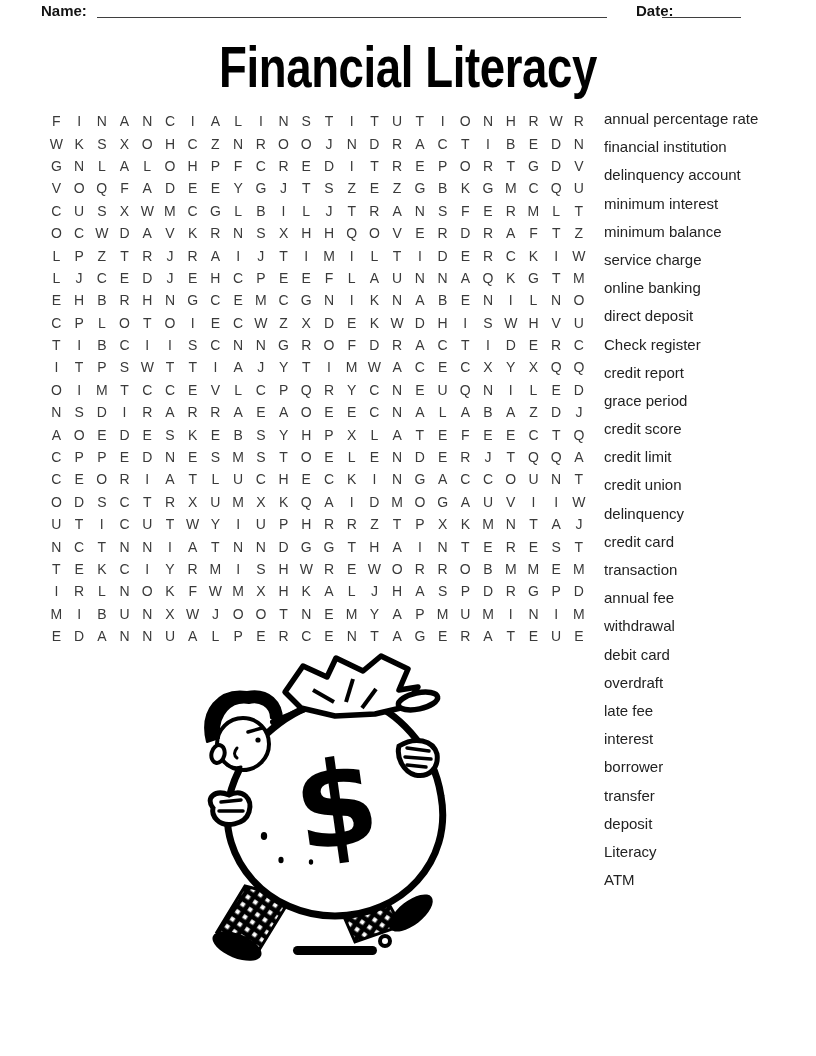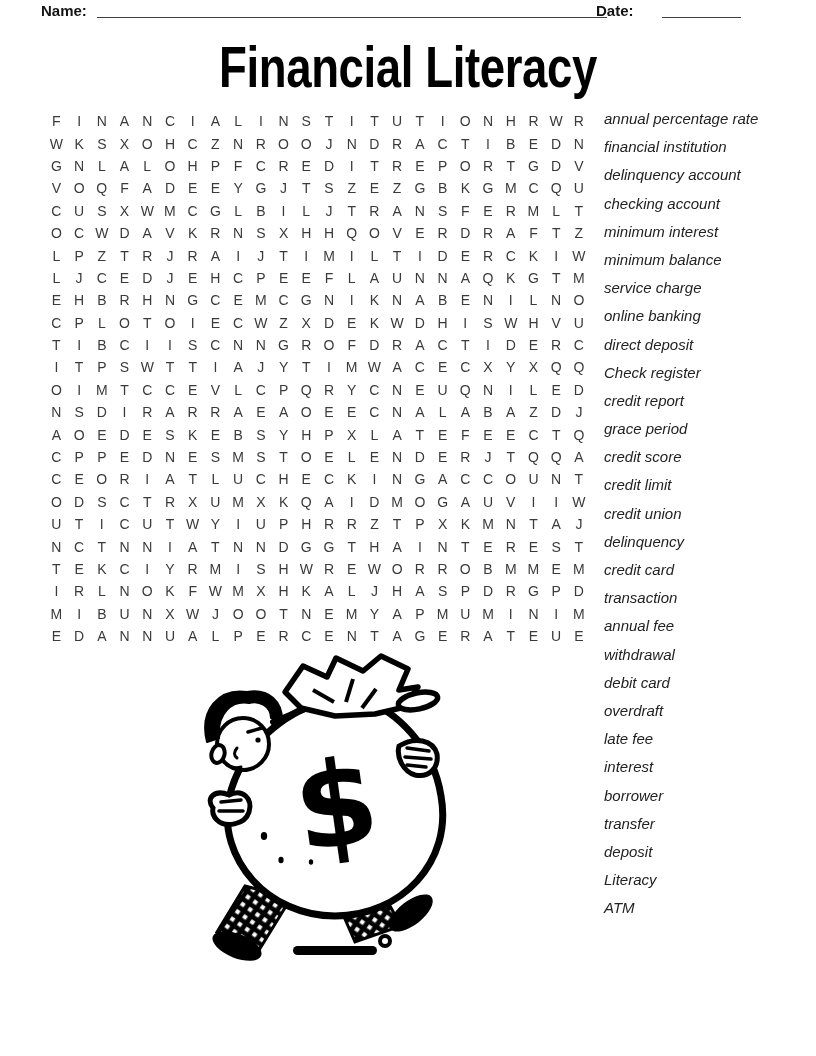--- a/index.html
+++ b/index.html
@@ -3,42 +3,42 @@
 <meta charset="utf-8">
 <style>
   html,body{margin:0;padding:0;background:#ffffff;}
   body{
     width:816px;height:1056px;position:relative;overflow:hidden;
     font-family:"Liberation Sans","DejaVu Sans",sans-serif;color:#111;
   }
   
   .hdr-label{position:absolute;top:2px;font-size:15px;color:#141414;font-weight:bold;}
   #name-label{left:41px;}
-  #date-label{left:596px;text-align:center;}
+  #date-label{left:636px;text-align:center;}
   .write-line{position:absolute;top:17px;border-bottom:1.6px solid #3f3f3f;height:0;}
   #name-line{left:97px;width:510px;}
   #date-line{left:662px;width:79px;}
   
   .title{
     position:absolute;left:0;top:38px;width:816px;text-align:center;
     font-size:57px;font-weight:bold;color:#000;letter-spacing:-0.5px;line-height:1.05;
     transform:scaleX(0.80);transform-origin:50% 0;
   }
   
   .grid{
     position:absolute;left:45px;top:110px;
     display:grid;grid-template-columns:repeat(24,22.72px);grid-auto-rows:22.4px;
   }
   .cell{
     display:flex;align-items:center;justify-content:center;
     font-size:14px;font-weight:500;color:#3a3a3a;
   }
   
   .words{position:absolute;left:604px;top:105px;}
-  .word{height:28.2px;line-height:28.2px;font-size:15px;color:#222;white-space:nowrap;font-style:italic;}
+  .word{height:28.2px;line-height:28.2px;font-size:15px;color:#222;white-space:nowrap;}
   
   .illus{position:absolute;left:185px;top:650px;width:265px;height:315px;}
 </style>
 </head>
 <body>
 
 <div class="hdr-label" id="name-label">Name:</div>
 <div class="write-line" id="name-line"></div>
 <div class="hdr-label" id="date-label">Date:</div>
 <div class="write-line" id="date-line"></div>
@@ -621,21 +621,20 @@
     <div class="cell">T</div>
     <div class="cell">E</div>
     <div class="cell">U</div>
     <div class="cell">E</div>
   </div>
 
 <div class="words">
     <div class="word">annual percentage rate</div>
     <div class="word">financial institution</div>
     <div class="word">delinquency account</div>
-    <div class="word">checking account</div>
     <div class="word">minimum interest</div>
     <div class="word">minimum balance</div>
     <div class="word">service charge</div>
     <div class="word">online banking</div>
     <div class="word">direct deposit</div>
     <div class="word">Check register</div>
     <div class="word">credit report</div>
     <div class="word">grace period</div>
     <div class="word">credit score</div>
     <div class="word">credit limit</div>

